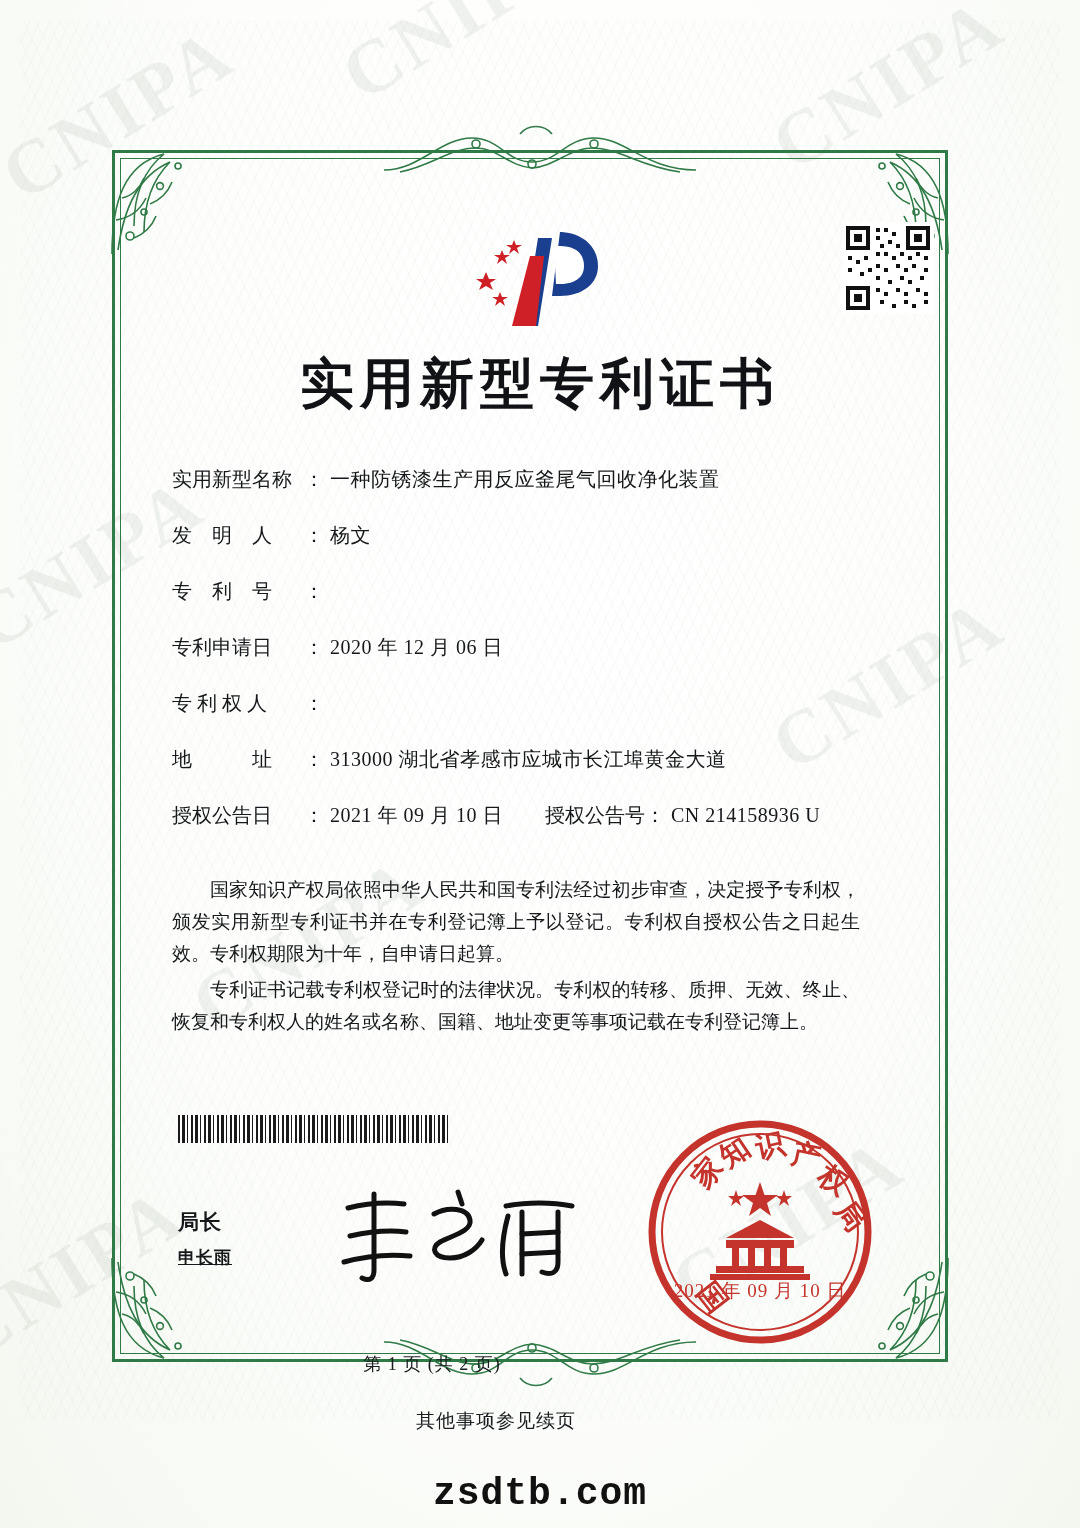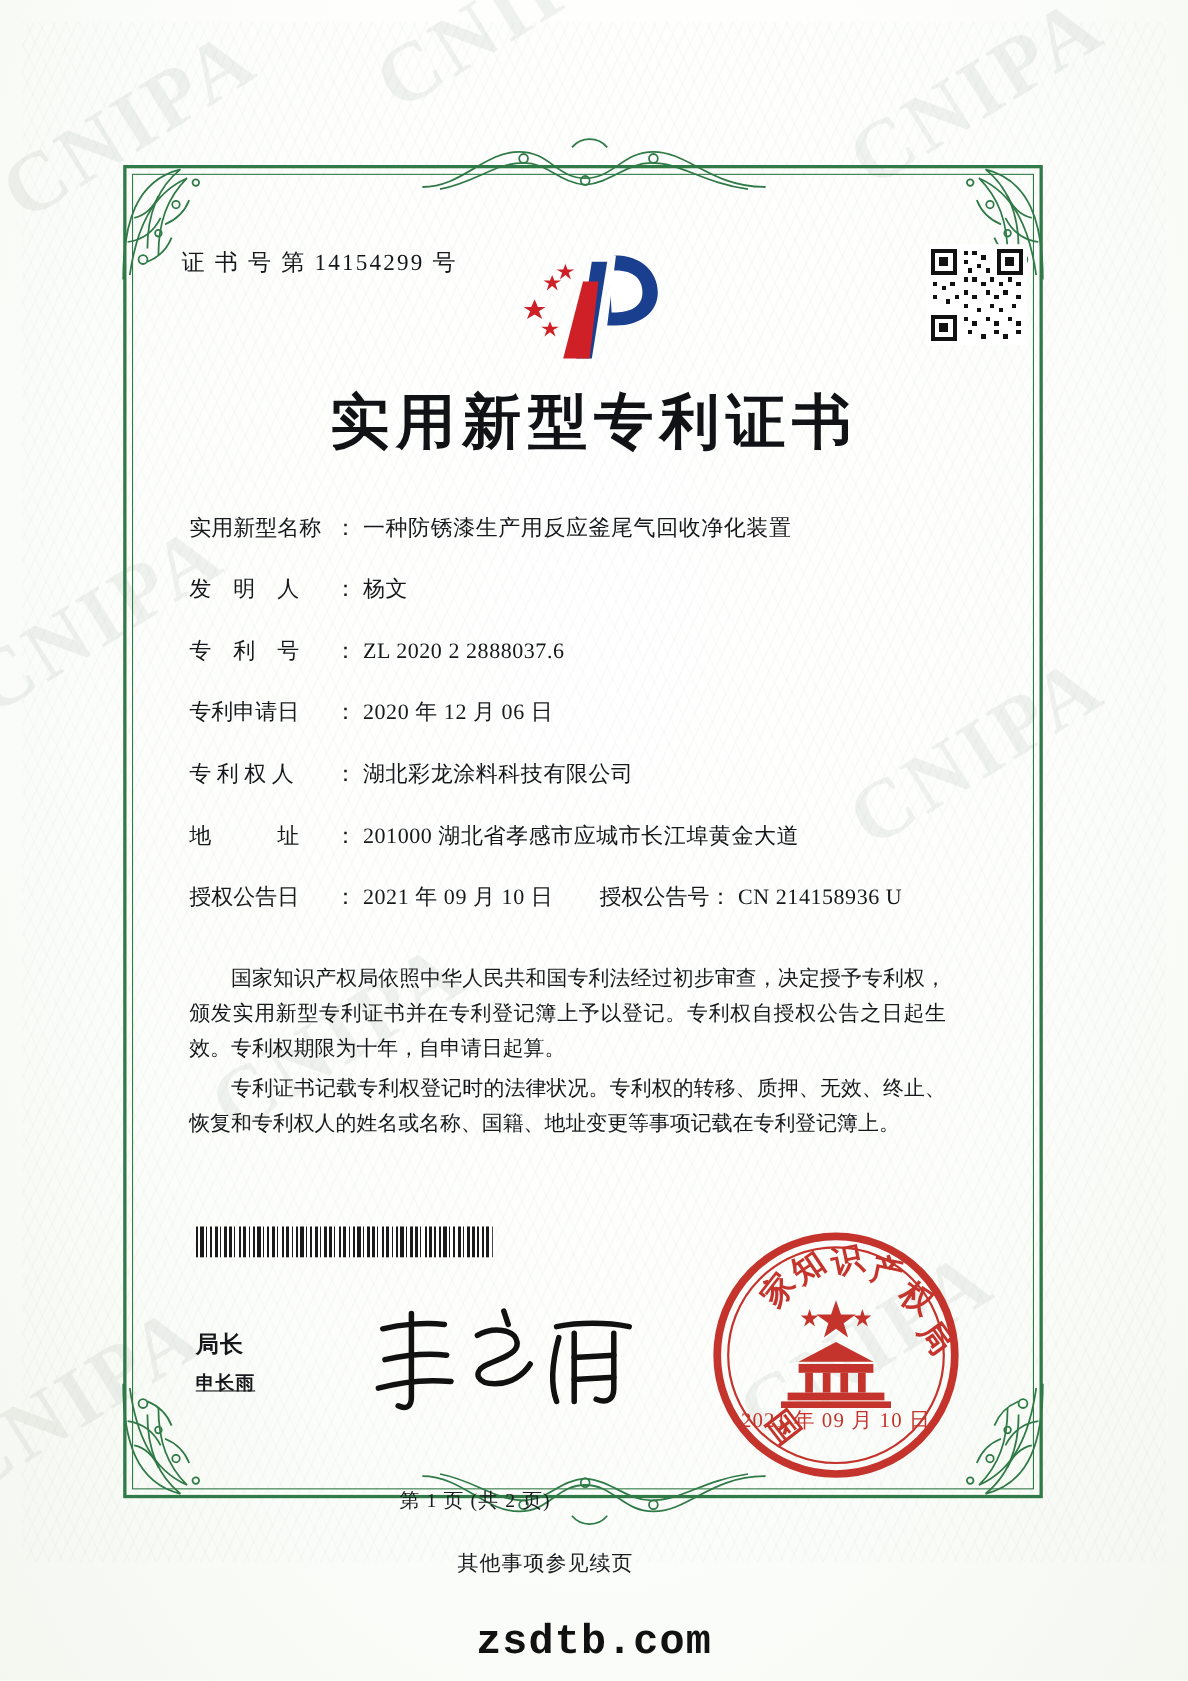--- a/index.html
+++ b/index.html
@@ -351,21 +351,20 @@
     <svg viewBox="0 0 320 62" fill="none" stroke="currentColor" stroke-width="1.6">
       <path d="M4 52 C40 52 60 20 92 20 C120 20 126 44 152 44 C178 44 186 20 214 20 C246 20 266 52 316 52"></path>
       <path d="M20 54 C52 48 70 30 96 30 C118 30 128 48 152 50 C176 48 190 30 212 30 C240 30 258 48 300 54"></path>
       <circle cx="96" cy="26" r="4"></circle>
         <circle cx="152" cy="46" r="4"></circle>
         <circle cx="214" cy="26" r="4"></circle>
       <path d="M140 16 C148 6 164 6 172 16"></path>
     </svg>
   </div>
 
-  <div class="cert-no">证 书 号 第 14154299 号</div>
 
   <div class="logo">
     <svg viewBox="0 0 140 108">
       <path d="M74 6 L90 6 C116 6 130 22 130 40 C130 58 114 70 92 70 L84 70 L92 6 Z" fill="#1b3f8f"></path>
       <path d="M70 12 L84 12 L70 100 L56 100 Z" fill="#1b3f8f"></path>
       <path d="M62 30 L76 30 L68 100 L44 100 Z" fill="#cf2027"></path>
       <path d="M86 20 L92 20 C108 20 116 28 116 40 C116 52 106 58 92 58 L88 58 Z" fill="#ffffff"></path>
       <g fill="#cf2027">
         <polygon points="18,46 21,53 28,53 22,57 25,64 18,60 11,64 14,57 8,53 15,53"></polygon>
         <polygon points="34,24 36,29 42,29 37,32 39,38 34,34 29,38 31,32 26,29 32,29"></polygon>
@@ -446,39 +445,37 @@
 
     <div class="frow">
       <span class="flabel">发　明　人</span>
       <span class="fcolon">：</span>
       <span class="fvalue">杨文</span>
     </div>
 
     <div class="frow">
       <span class="flabel">专　利　号</span>
       <span class="fcolon">：</span>
-      <span class="fvalue">ZL 2020 2 2888037.6</span>
     </div>
 
     <div class="frow">
       <span class="flabel">专利申请日</span>
       <span class="fcolon">：</span>
       <span class="fvalue">2020 年 12 月 06 日</span>
     </div>
 
     <div class="frow">
       <span class="flabel">专 利 权 人</span>
       <span class="fcolon">：</span>
-      <span class="fvalue">湖北彩龙涂料科技有限公司</span>
     </div>
 
     <div class="frow">
       <span class="flabel">地　　　址</span>
       <span class="fcolon">：</span>
-      <span class="fvalue">201000 湖北省孝感市应城市长江埠黄金大道</span>
+      <span class="fvalue">313000 湖北省孝感市应城市长江埠黄金大道</span>
     </div>
 
     <div class="frow split">
       <span class="flabel">授权公告日</span>
       <span class="fcolon">：</span>
       <span class="fvalue">2021 年 09 月 10 日</span>
       <span class="second-label">授权公告号</span>
       <span class="fcolon">：</span>
       <span class="fvalue">CN 214158936 U</span>
     </div>

